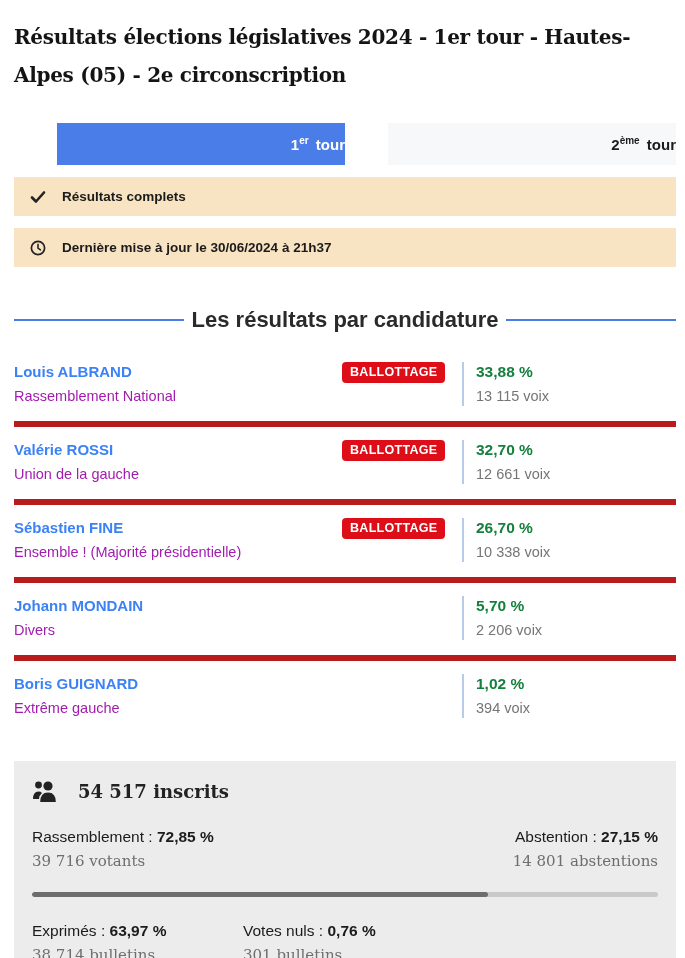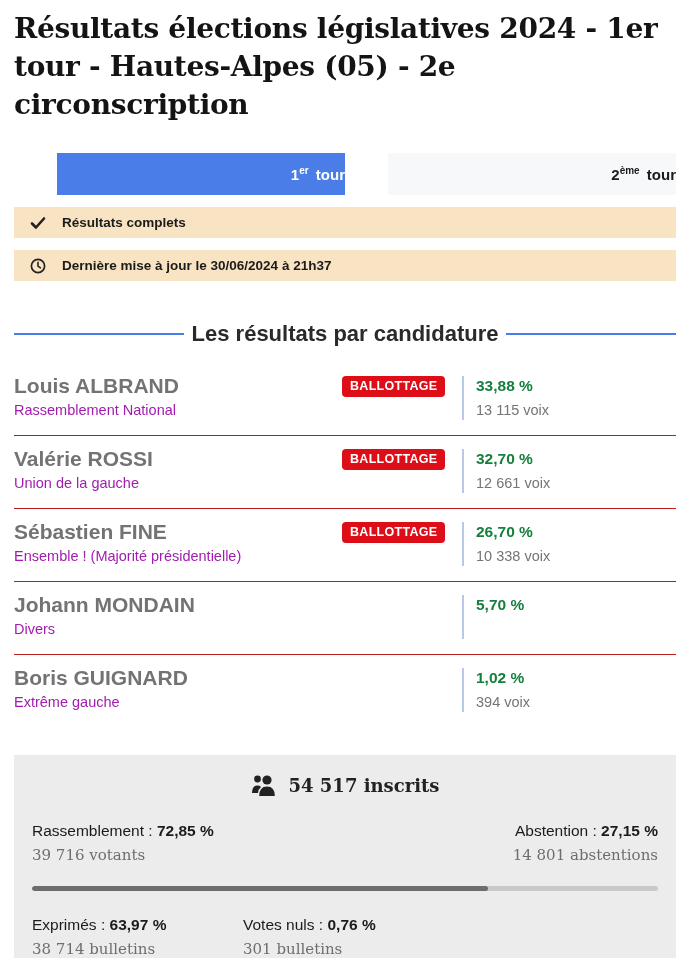--- a/index.html
+++ b/index.html
@@ -8,45 +8,45 @@
     background: #fff;
     font-family: "Liberation Sans", "DejaVu Sans", sans-serif;
     color: #1b1b1b;
   }
   .wrap { margin: 0 14px; width: 662px; }
 
   
   .page-title {
     font-family: "DejaVu Serif", "Liberation Serif", serif;
     font-weight: 600;
-    font-size: 28px;
+    font-size: 20px;
     line-height: 38px;
     color: #141414;
-    padding-top: 10px;
+    padding-top: 18px;
     letter-spacing: -0.3px;
   }
 
   
   .tabs { display: flex; margin-top: 29px; height: 42px; }
   .tab {
     flex: 1;
     display: flex; align-items: center; justify-content: flex-end;
     font-size: 15px; font-weight: 600;
     background: #f7f8f9; color: #1b1b1b;
     cursor: pointer;
     margin-left: 43px;
   }
   .tab.active { background: #4a7de8; color: #fff; }
   .tab sup { font-size: 10px; line-height: 0; margin-right: 3px; }
 
   
   .alert {
     display: flex; align-items: center;
     background: #f8e3c2;
-    height: 31px;
+    height: 39px;
     margin-top: 12px;
     padding: 0 16px;
   }
   .alert:first-of-type { margin-top: 23px; }
   .alert .icon { width: 16px; height: 16px; margin-right: 16px; flex: none; display: flex; align-items: center; }
   .alert .icon svg { width: 16px; height: 16px; }
   .alert-text { font-size: 13.5px; font-weight: 600; color: #1b1b1b; }
 
   
   .section-head {
@@ -56,23 +56,23 @@
   }
   .section-head .rule { flex: 1; height: 2px; background: #4a7de8; }
   .section-head h2 { font-size: 22px; font-weight: 700; color: #2a2a2a; white-space: nowrap; }
 
   
   .cand-list { margin-top: 16px; }
   .cand-row {
     display: flex;
     padding: 13px 0 15px 0;
   }
-  .cand-row + .cand-row { border-top: 1px solid #b91c1c; }
+  .cand-row + .cand-row { border-top: 6px solid #b91c1c; }
   .cand-left { flex: 1; min-width: 0; }
-  .cand-name { font-size: 21px; font-weight: 700; color: #737373; line-height: 20px; }
+  .cand-name { font-size: 15px; font-weight: 700; color: #3b82f6; line-height: 20px; }
   .cand-party { font-size: 14.5px; color: #a21caf; line-height: 20px; margin-top: 4px; }
   .cand-badge-wrap { width: 108px; flex: none; padding-top: 0px; }
   .badge {
     display: inline-block;
     background: #de0e18; color: #ffffff;
     font-size: 12.5px; font-weight: 700; letter-spacing: 0.3px;
     padding: 3px 8px 4px 8px;
     border-radius: 4px;
   }
   .badge:empty { display: none; }
@@ -84,21 +84,21 @@
   }
   .cand-pct { font-size: 15.5px; font-weight: 700; color: #15803d; line-height: 20px; }
   .cand-votes { font-size: 14.5px; color: #757575; line-height: 20px; margin-top: 4px; }
 
   
   .summary {
     background: #ececec;
     margin-top: 28px;
     padding: 18px 18px 26px 18px;
   }
-  .inscrits-line { display: flex; align-items: center; gap: 12px; justify-content: center; }
+  .inscrits-line { display: flex; align-items: center; gap: 20px; }
   .inscrits-line svg { width: 26px; height: 24px; flex: none; }
   .inscrits-text {
     font-family: "DejaVu Serif", "Liberation Serif", serif;
     font-size: 18px; font-weight: 600; color: #222;
   }
   .turnout-row { display: flex; justify-content: space-between; margin-top: 25px; }
   .stat-label { font-size: 15.5px; color: #1b1b1b; }
   .stat-label b { font-weight: 700; }
   .stat-sub {
     font-family: "DejaVu Serif", "Liberation Serif", serif;
@@ -201,20 +201,21 @@
     <div class="cand-row">
       <div class="cand-left">
         <div class="cand-name">Johann MONDAIN</div>
         <div class="cand-party">Divers</div>
       </div>
       <div class="cand-badge-wrap">
         
       </div>
       <div class="cand-score">
         <div class="cand-pct">5,70 %</div>
+        <div class="cand-votes">2 206 voix</div>
       </div>
     </div>
 
     <div class="cand-row">
       <div class="cand-left">
         <div class="cand-name">Boris GUIGNARD</div>
         <div class="cand-party">Extrême gauche</div>
       </div>
       <div class="cand-badge-wrap">
         

